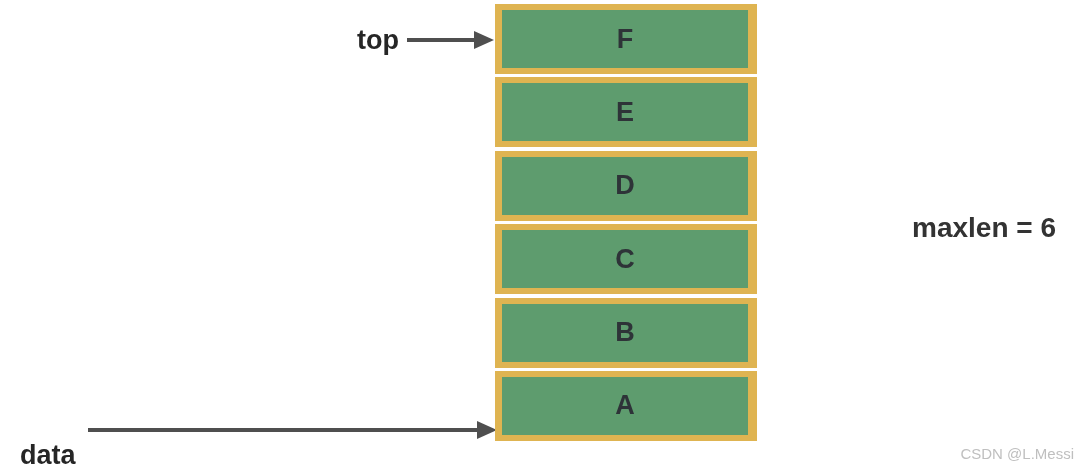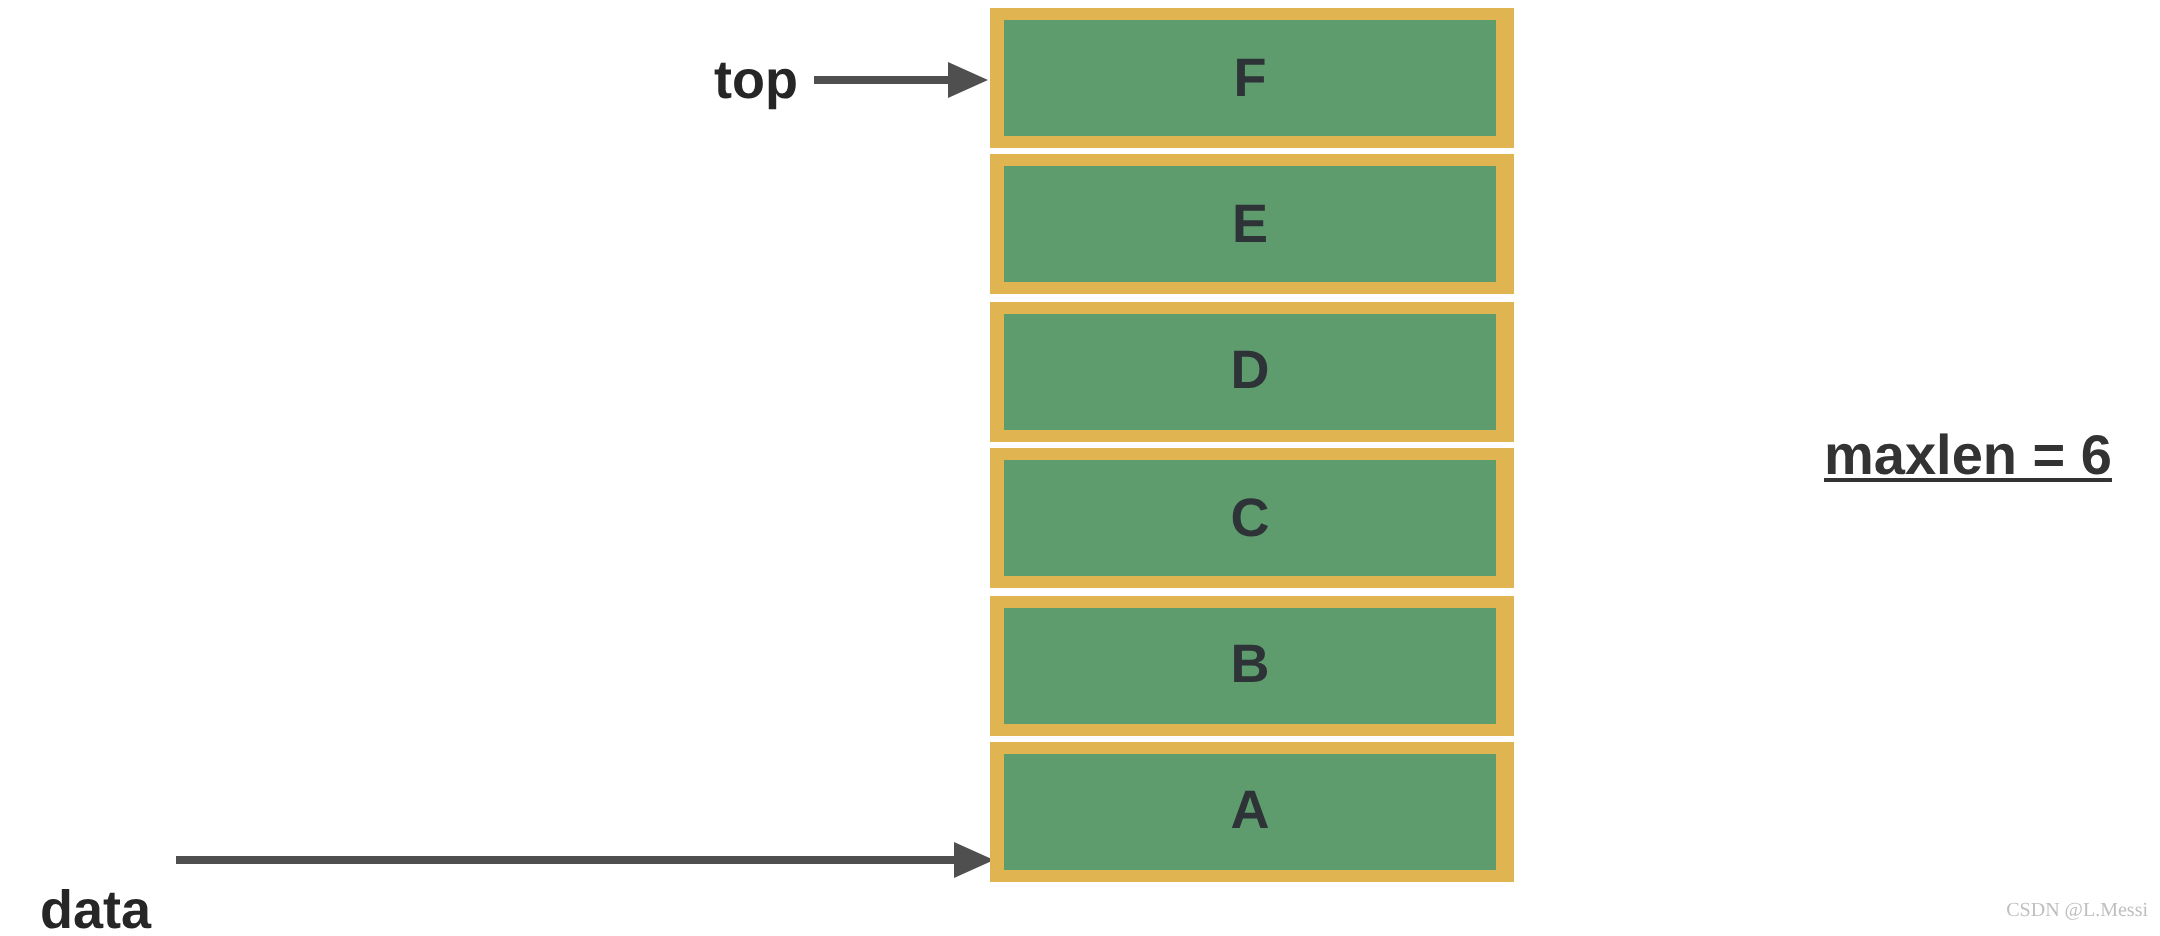--- a/index.html
+++ b/index.html
@@ -82,33 +82,31 @@
   
   #maxlen-label {
     position: absolute;
     left: 912px;
     top: 214px;
     font-size: 28px;
     font-weight: bold;
     color: #333333;
     line-height: 1;
     white-space: nowrap;
-    text-decoration: underline;
   }
 
   
   #watermark {
     position: absolute;
     right: 6px;
     bottom: 7px;
-    font-size: 10px;
+    font-size: 15px;
     color: #bfbfbf;
     line-height: 1;
     white-space: nowrap;
-    font-family: Liberation Serif, serif;
   }
 </style>
 </head>
 <body>
 
 <div class="canvas">
 
   <div id="top-label" class="ptr-label">top</div>
   <div id="top-arrow-line" class="arrow-line"></div>
   <div id="top-arrow-head" class="arrow-head"></div>

